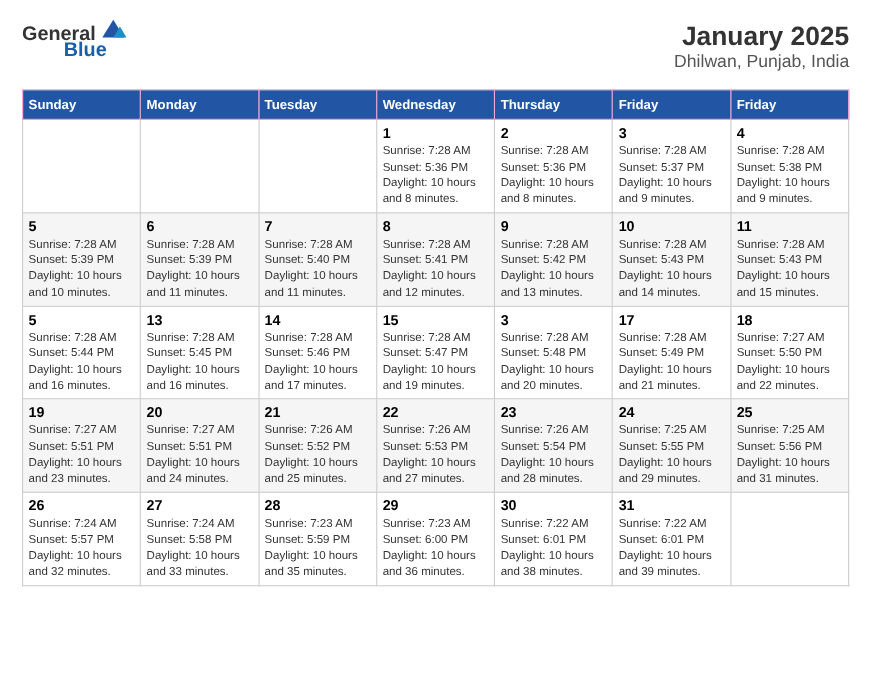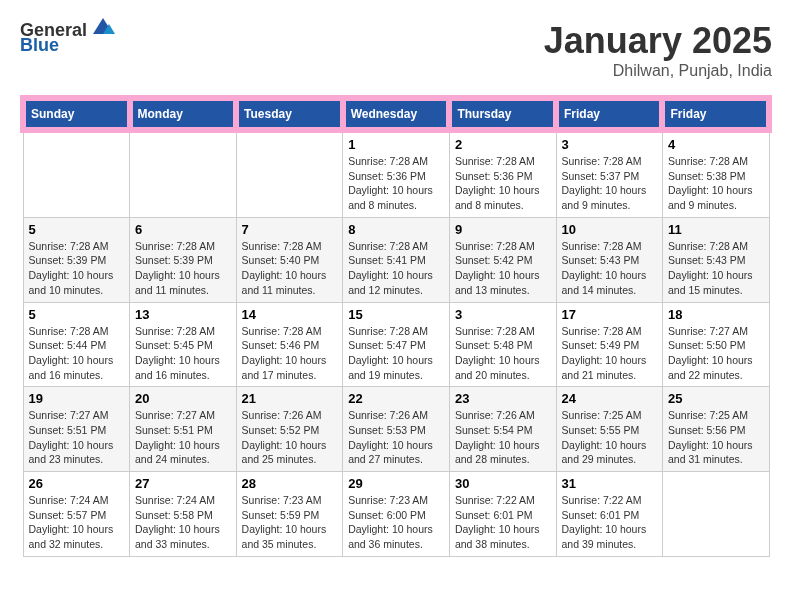--- a/index.html
+++ b/index.html
@@ -18,40 +18,40 @@
       gap: 14px;
     }
     .logo {
       display: flex;
       align-items: center;
     }
     .title-block {
       text-align: right;
     }
     .month-title {
-      font-size: 36px;
+      font-size: 24px;
       font-weight: bold;
       color: #333;
     }
     .location-title {
       font-size: 16px;
       color: #555;
     }
     .calendar {
       width: 100%;
       border-collapse: collapse;
       font-size: 11px;
     }
     .calendar th {
       background-color: #2255a4;
       color: white;
       padding: 6px 5px;
       text-align: left;
       font-size: 12px;
-      border: 6px solid #f9a8d4;
+      border: 1px solid #f9a8d4;
     }
     .calendar td {
       border: 1px solid #ccc;
       vertical-align: top;
       padding: 4px 5px;
       width: 107px;
       min-height: 80px;
       background: #fff;
     }
     .calendar tr:nth-child(even) td {
@@ -78,21 +78,21 @@
 <div class="header">
   <div class="logo">
     <div style="display:flex;flex-direction:column;align-items:flex-start;">
       <div style="display:flex;align-items:center;">
         <span style="font-size:18px;font-weight:bold;color:#333;">General</span>
         <svg width="28" height="22" viewBox="0 0 28 22" style="margin-left:2px;margin-top:-8px;">
           <polygon points="4,18 14,2 24,18" fill="#2255a4"></polygon>
           <polygon points="14,18 20,8 26,18" fill="#1a8fca"></polygon>
         </svg>
       </div>
-      <span style="font-size:18px;font-weight:bold;color:#1a5fa8;margin-top:-6px;">Blue</span>
+      <span style="font-size:18px;font-weight:bold;color:#1a5fa8;margin-top:-6px;margin-left:38px;">Blue</span>
     </div>
   </div>
   <div class="title-block">
     <div class="month-title">January 2025</div>
     <div class="location-title">Dhilwan, Punjab, India</div>
   </div>
 </div>
 
 <table class="calendar">
   <thead>

